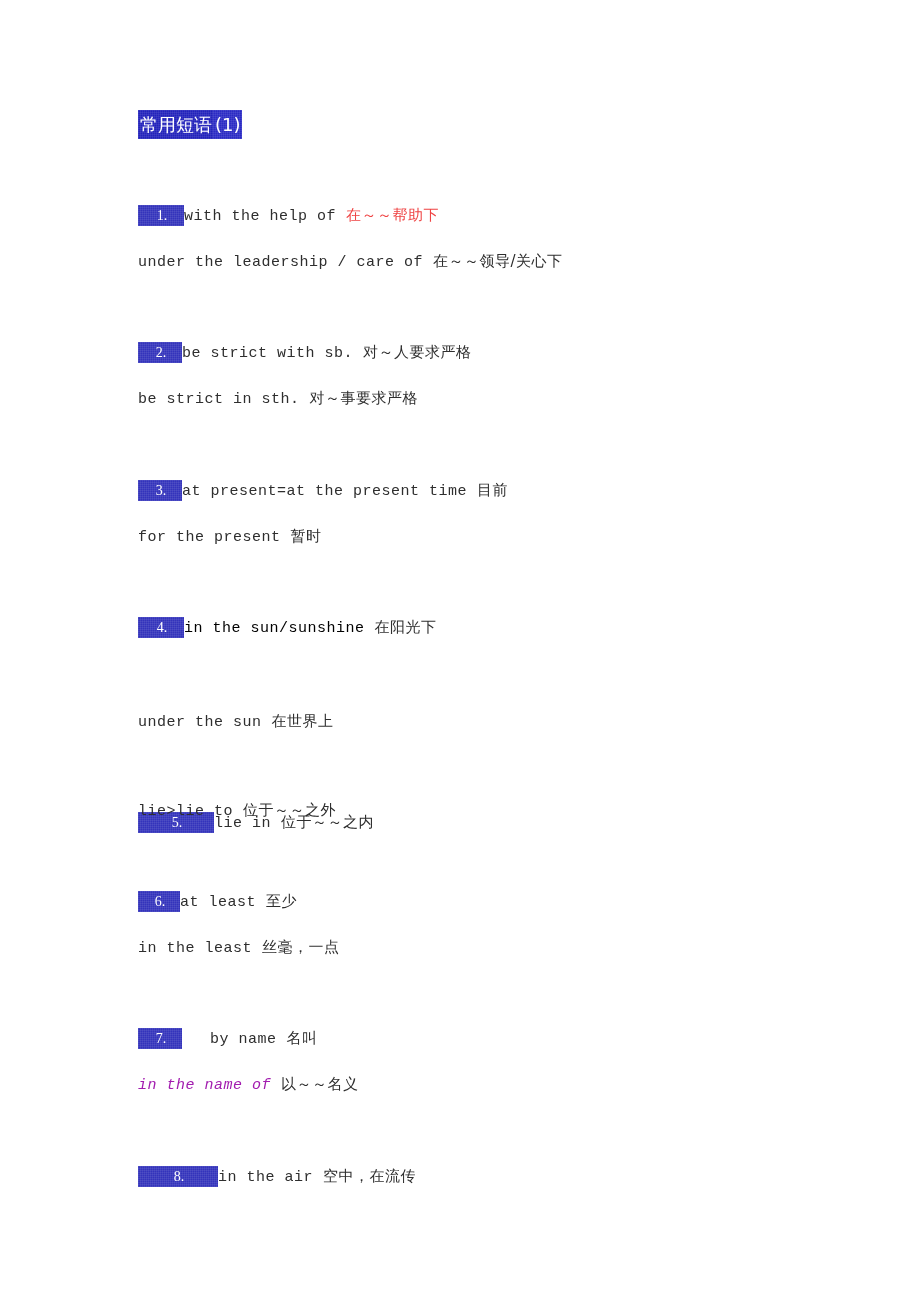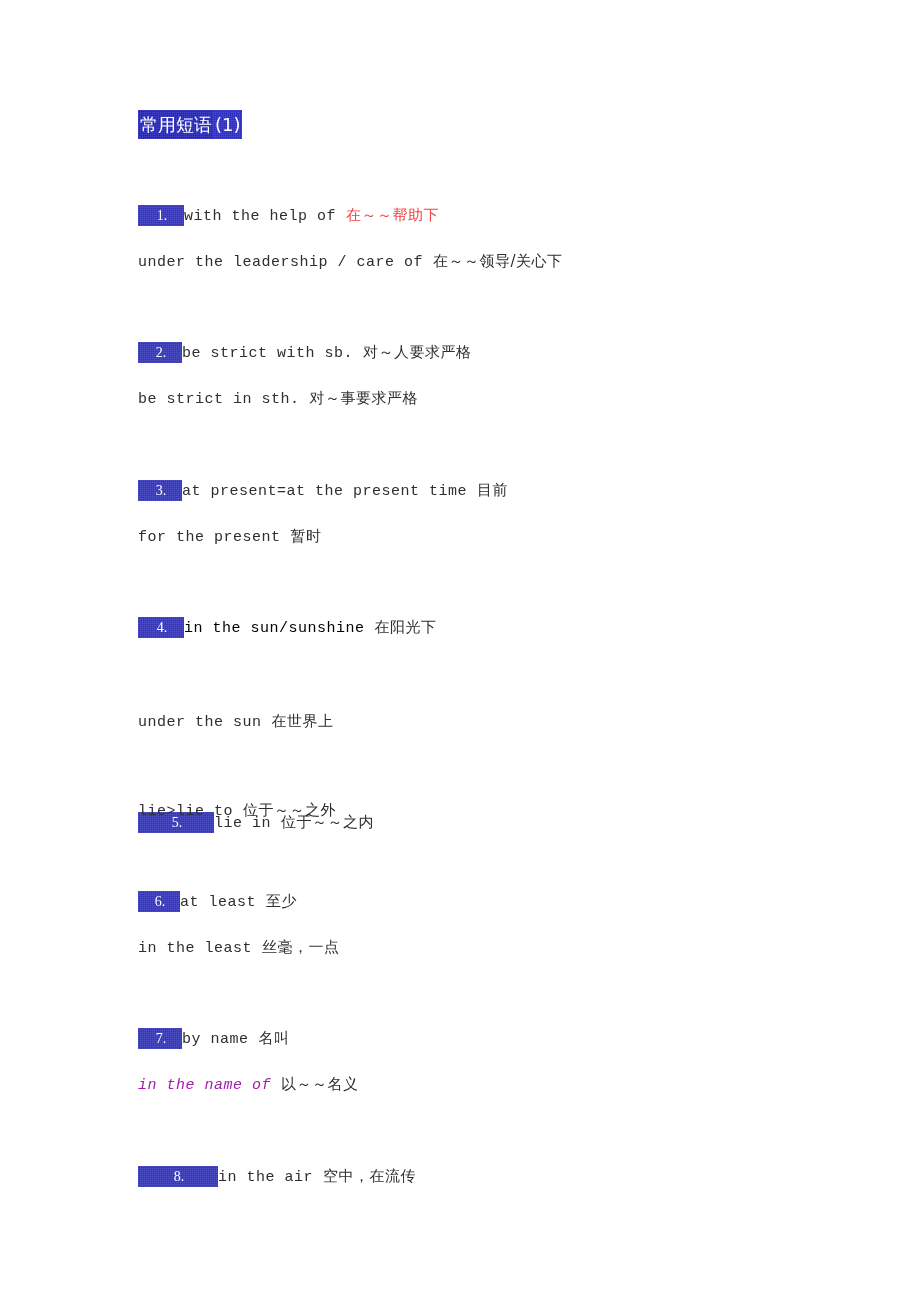--- a/index.html
+++ b/index.html
@@ -141,21 +141,21 @@
       </div>
       <div class="entry" style="top: 0px;">
         <div class="line line-1" style="top: 784px; margin-top: 28px;"><span class="num-hl" style="width: 76px; background-color: rgb(51, 51, 187); color: rgb(255, 255, 255);"><span class="numtext">5.</span></span><span class="en" style="color: rgb(46, 46, 46);">lie  in</span><span class="gap"></span><span class="cn" style="color: rgb(46, 46, 46);">位于～～之内</span></div>
         <div class="line line-2" style="top: 800px; left: 138px;"><span class="en" style="color: rgb(46, 46, 46); margin-top: 44px;">lie&gt;lie  to</span><span class="gap"></span><span class="cn" style="color: rgb(46, 46, 46);">位于～～之外</span></div>
       </div>
       <div class="entry" style="top: 0px;">
         <div class="line line-1" style="top: 891px;"><span class="num-hl" style="width: 42px; background-color: rgb(51, 51, 187); color: rgb(255, 255, 255);"><span class="numtext">6.</span></span><span class="en" style="color: rgb(46, 46, 46);">at  least</span><span class="gap"></span><span class="cn" style="color: rgb(46, 46, 46);">至少</span></div>
         <div class="line line-2" style="top: 937px; left: 138px;"><span class="en" style="color: rgb(46, 46, 46);">in  the  least</span><span class="gap"></span><span class="cn" style="color: rgb(46, 46, 46);">丝毫，一点</span></div>
       </div>
       <div class="entry" style="top: 0px;">
-        <div class="line line-1" style="top: 1028px;"><span class="num-hl" style="width: 44px; background-color: rgb(51, 51, 187); color: rgb(255, 255, 255);"><span class="numtext">7.</span></span><span class="en" style="color: rgb(46, 46, 46);">by  name</span><span class="gap"></span><span class="cn" style="color: rgb(46, 46, 46);">名叫</span></div>
+        <div class="line line-1" style="top: 1028px;"><span class="num-hl" style="width: 44px; background-color: rgb(51, 51, 187); color: rgb(255, 255, 255);"><span class="numtext">7.</span></span><span class="en" style="color: rgb(46, 46, 46); margin-left: 28px;">by  name</span><span class="gap"></span><span class="cn" style="color: rgb(46, 46, 46);">名叫</span></div>
         <div class="line line-2" style="top: 1074px; left: 138px;"><span class="en" style="color: #a21caf; font-style: italic;">in  the  name  of</span><span class="gap"></span><span class="cn" style="color: rgb(46, 46, 46);">以～～名义</span></div>
       </div>
       <div class="entry" style="top: 0px;">
         <div class="line line-1" style="top: 1166px;"><span class="num-hl" style="width: 80px; background-color: rgb(51, 51, 187); color: rgb(255, 255, 255);"><span class="numtext">8.</span></span><span class="en" style="color: rgb(46, 46, 46);">in  the  air</span><span class="gap"></span><span class="cn" style="color: rgb(46, 46, 46);">空中，在流传</span></div>
       </div>
     </div>
 
 </div>
 
 </body></html>

